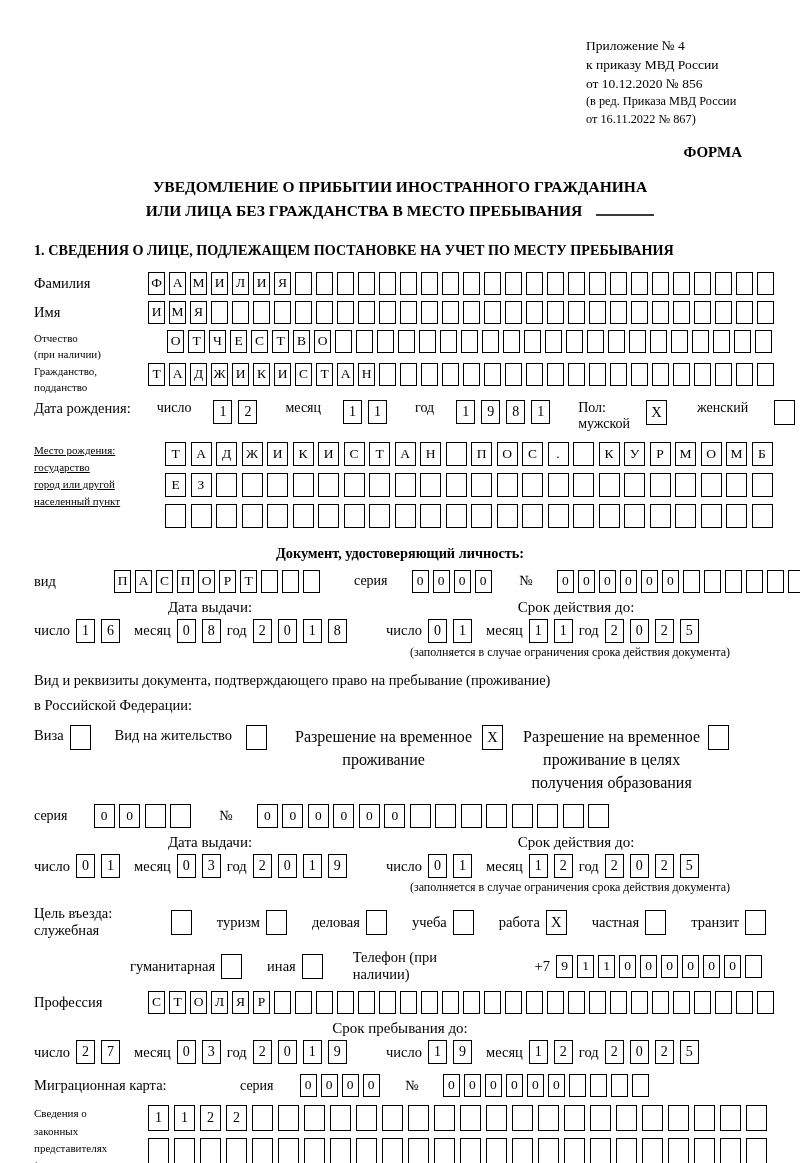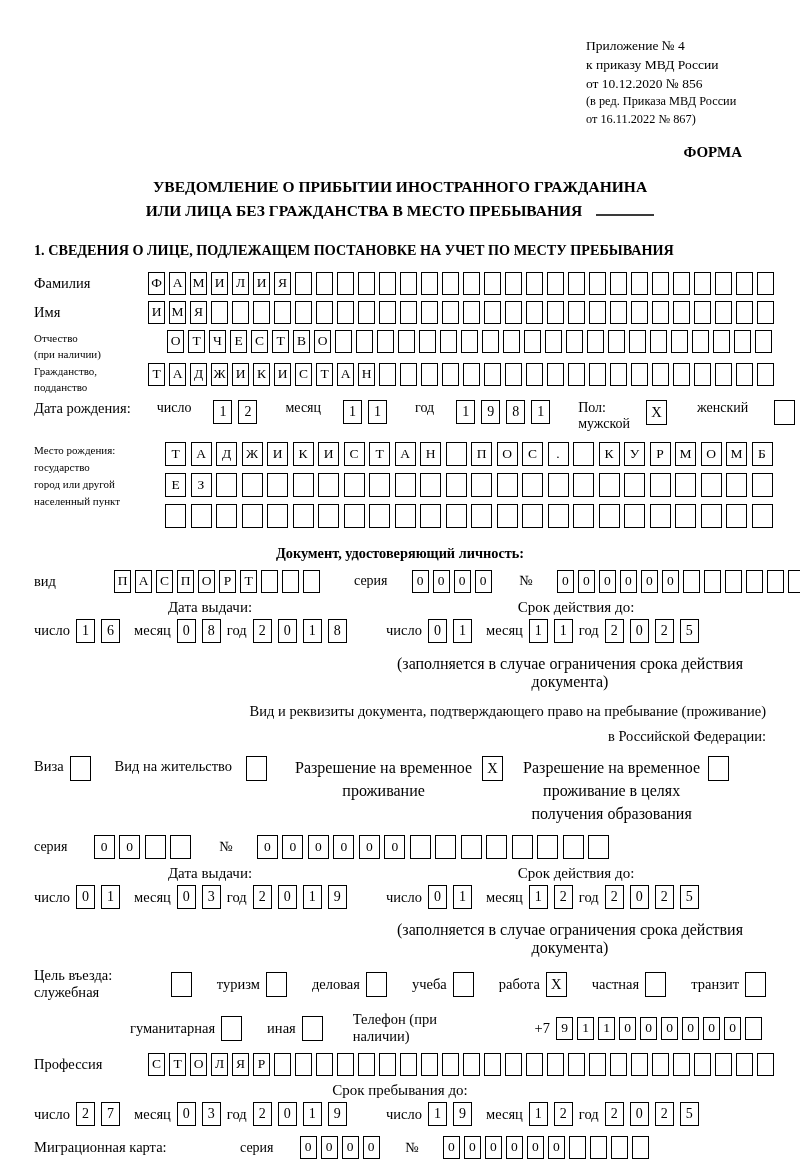--- a/index.html
+++ b/index.html
@@ -19,21 +19,21 @@
   .uline { display:inline-block; width:58px; border-bottom:2px solid #3a3a3a; margin-left:14px; }
 
   .sect { font-weight:bold; font-size:14.2px; margin-top:20px; margin-bottom:13px; }
 
   .row { display:flex; align-items:flex-start; margin-bottom:6px;gap:16px; }
   .lbl { font-size:14.5px; padding-top:3px; flex:none; }
   .lblblock { font-size:11px; line-height:1.5; flex:none; overflow:visible; }
   .clip2 { max-height:25px; }           
   .w98  { width:98px; }
   .w117 { width:117px; }
-  .w115 { width:115px; }
+  .w115 { width:115px;text-decoration:underline; }
   .colstack > .cells { margin-bottom:7px; }
 
   .cells { display:flex; flex:none; }
   .cell {
     box-sizing:border-box; flex:none; width:17px; height:23px;
     border:1.6px solid #000; margin-right:4px;
     text-align:center; font-size:13.5px; line-height:20px;
   }
   .cell.wide { width:21px; height:24px; margin-right:4.5px; line-height:21px; }
   .cell.date { width:19px; height:24px; margin-right:6px; font-size:14px; line-height:21px; }
@@ -46,24 +46,24 @@
 
   
   .dheads { display:flex; font-size:15px; margin-top:6px; }
   .dheads .h1 { width:352px; text-align:center; }
   .dheads .h2 { flex:1; text-align:center; }
   .drow { display:flex; align-items:center; margin-top:3px; }
   .dg { display:flex; align-items:center; }
   .dg1 { width:352px; }
   .dg .dl { margin-right:6px; font-size:14.5px; }
   .dg .ml { margin-left:8px; }
-  .noter { width:380px; margin-left:auto; margin-right:6px; text-align:center; font-size:16px; margin-top:12px; }
+  .noter { width:380px; margin-left:auto; margin-right:6px; text-align:center; font-size:12px; margin-top:2px; }
 
   .dochead { text-align:center; font-weight:bold; font-size:14.3px; margin:10px 0 8px; }
-  .intro { font-size:14.5px; line-height:1.75; margin-top:8px;text-align:right; }
+  .intro { font-size:14.5px; line-height:1.75; margin-top:8px; }
 
   .rvp { display:flex; align-items:flex-start; margin-top:6px; margin-bottom:10px; }
   .clabel { text-align:center; font-size:16px; line-height:1.45; flex:none; }
   .gap6{margin-left:6px;} .gap8{margin-left:8px;} .gap10{margin-left:10px;}
   .gap14{margin-left:14px;} .gap20{margin-left:20px;} .gap24{margin-left:24px;} .gap28{margin-left:28px;}
 
   .purpose { display:flex; align-items:center; font-size:14.5px; margin-top:10px; margin-bottom:8px; }
   .purpose .cb { margin-left:6px; }
   .purpose .sp { margin-left:25px; }
   .purpose2 { margin-left:96px; margin-bottom:8px; }

